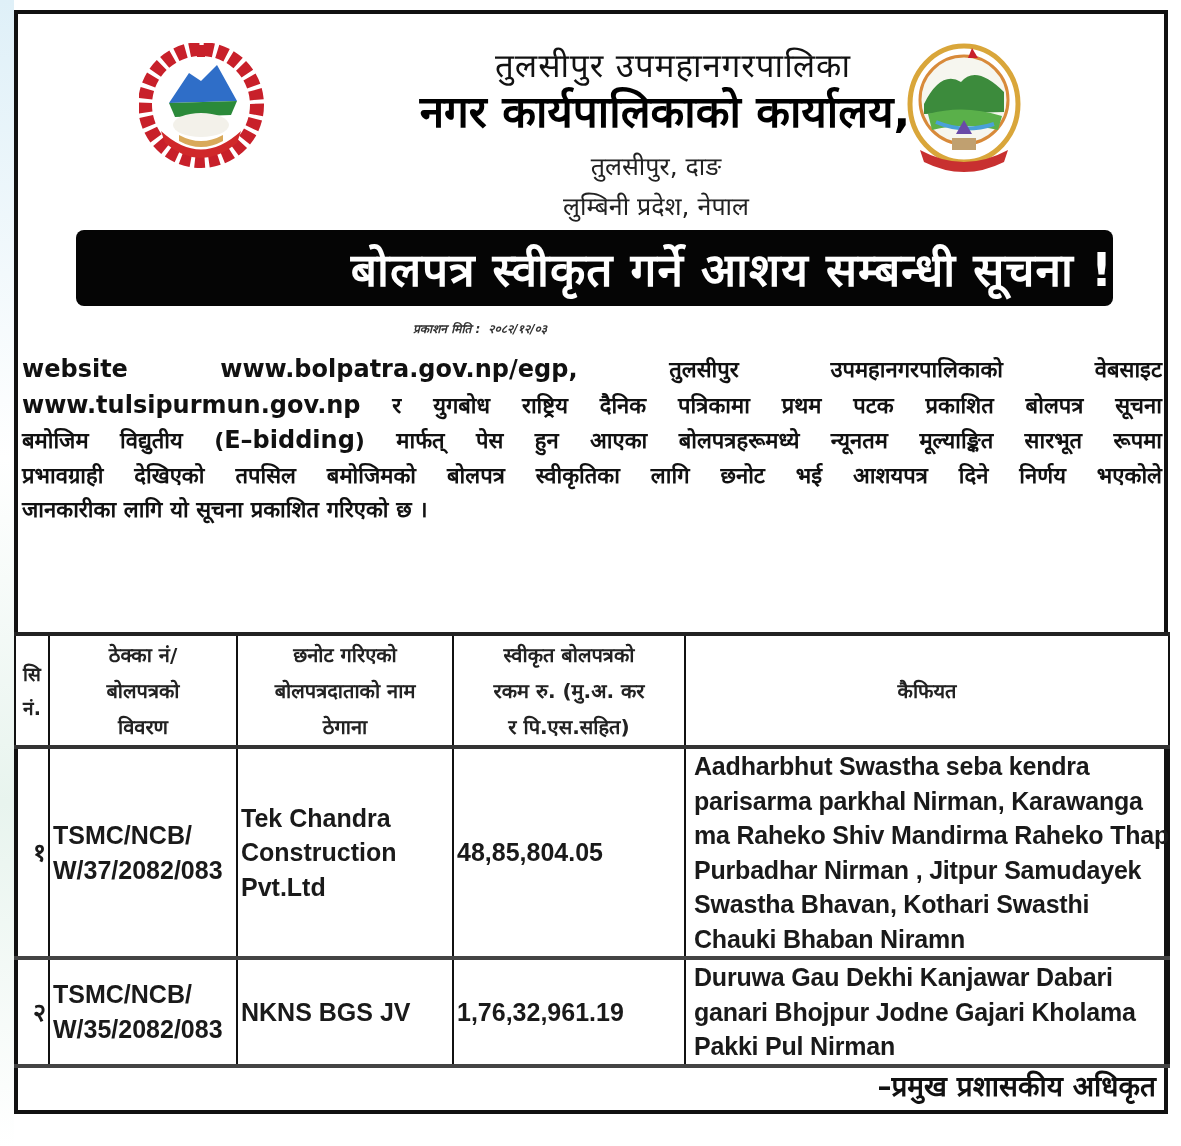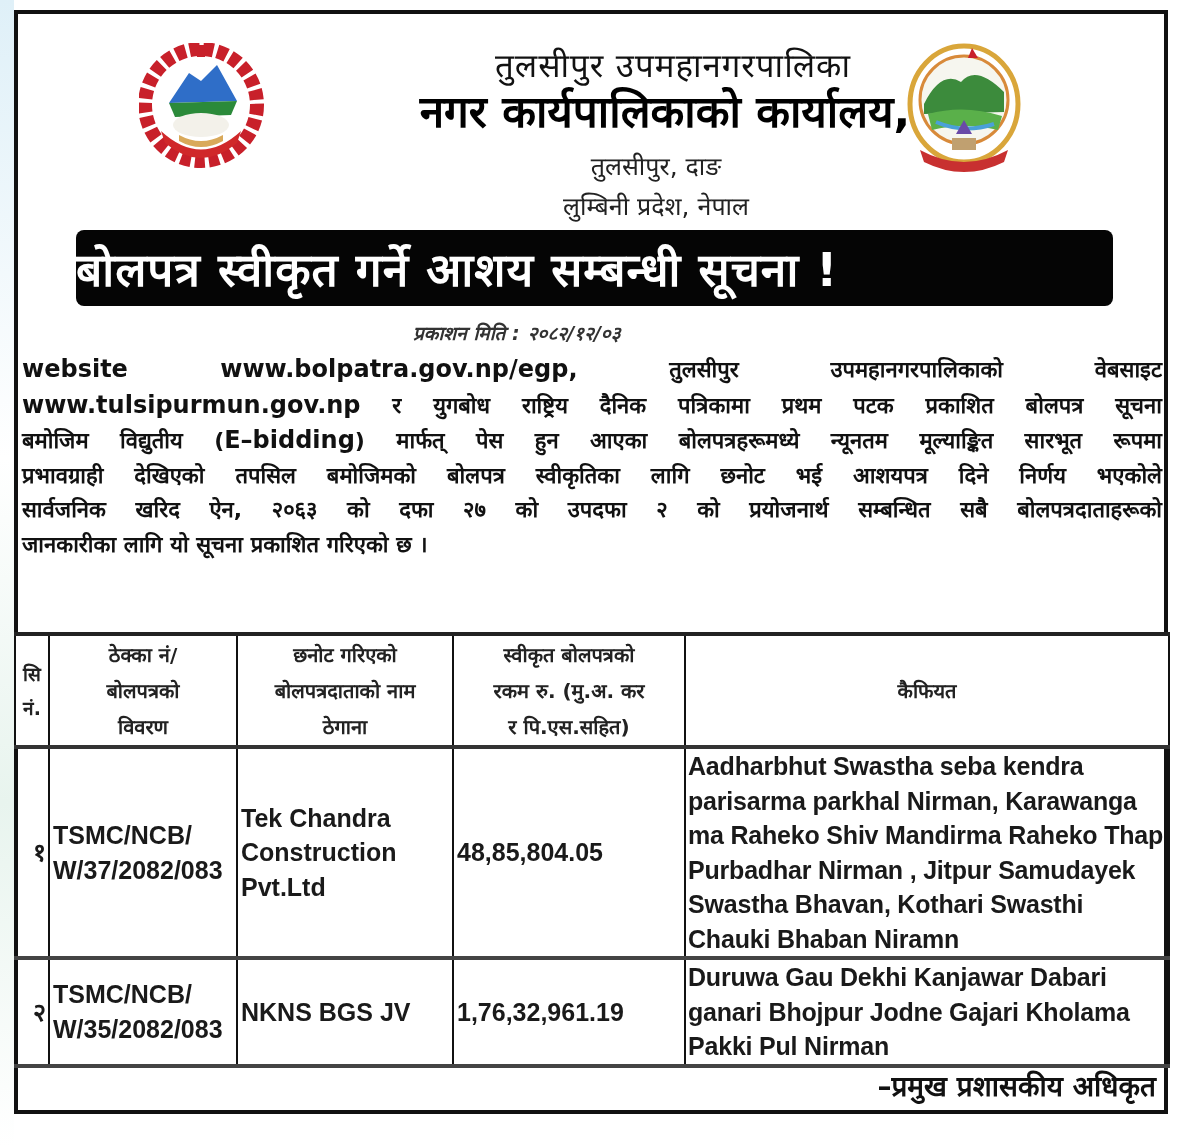--- a/index.html
+++ b/index.html
@@ -16,43 +16,43 @@
   .emblem-left { position: absolute; left: 121px; top: 13px; width: 125px; height: 125px; }
   .emblem-right { position: absolute; left: 888px; top: 12px; width: 116px; height: 140px; }
 
   .org-line { position: absolute; left: 0; width: 100%; text-align: center; white-space: nowrap; }
   .org-name { top: 12px; left: 82px; font-family: "DejaVu Sans", sans-serif; font-size: 33px; font-weight: normal; letter-spacing: 1px; color: #111; }
   .office-name { top: 50px; left: 74px; font-family: "DejaVu Sans", sans-serif; font-size: 44px; font-weight: bold; color: #000; }
   .city-line { top: 118px; left: 65px; font-size: 25px; color: #222; }
   .province-line { top: 158px; left: 65px; font-size: 25px; color: #222; }
 
   .title-bar { position: absolute; left: 58px; top: 216px; width: 1037px; height: 76px;
-    background: #050505; border-radius: 8px; color: #fff; display: flex; align-items: center; justify-content: flex-start; }
+    background: #050505; border-radius: 8px; color: #fff; display: flex; align-items: center; justify-content: flex-end; }
   .title-text { font-family: "DejaVu Sans", sans-serif; font-weight: bold; font-size: 46px; letter-spacing: 1px; white-space: nowrap; }
 
-  .pub-date { position: absolute; left: 395px; top: 306px; font-size: 19px; font-style: italic; font-weight: bold; color: #333; white-space: nowrap; }
+  .pub-date { position: absolute; left: 395px; top: 306px; font-size: 12px; font-style: italic; font-weight: bold; color: #333; white-space: nowrap; }
   .pub-date .lbl { margin-right: 8px; }
 
   .body-text { position: absolute; left: 4px; top: 338px; width: 1140px; font-family: "DejaVu Sans", sans-serif; font-size: 22px; line-height: 34.5px; color: #111; font-weight: bold; text-align: justify; }
   .body-text .line { display: block; white-space: nowrap; text-align: justify; text-align-last: justify; }
   .body-text .line.first { padding-left: 105px; }
   .body-text .line.last { text-align-last: left; }
   .latin { font-family: "Liberation Sans", sans-serif; font-weight: bold; font-size: 25px; }
   .latin-b { font-family: "DejaVu Sans", sans-serif; font-weight: bold; font-size: 24px; }
 
   table.bids { position: absolute; left: -4px; top: 618px; width: 1154px; border-collapse: collapse; table-layout: fixed; }
   table.bids th, table.bids td { border: 2px solid #111; vertical-align: middle; }
   table.bids tr.head th { border-top: 4px solid #222; border-bottom: 4px solid #333; height: 113px; font-weight: bold; font-size: 20px; line-height: 36px; text-align: center; color: #222; background: #fff; }
   table.bids th.last { background: #f7f7f7; }
   table.bids td { font-family: "Liberation Sans", sans-serif; font-weight: bold; font-size: 25px; line-height: 34.5px; color: #1a1a1a; }
   td.sn { text-align: right; padding-right: 2px; font-family: "DejaVu Sans", sans-serif; font-size: 24px; }
   td.pad { padding-left: 3px; }
   tr.row1 td { height: 211px; border-bottom: 4px solid #444; }
   tr.row2 td { height: 100px; border-bottom: 4px solid #444; }
-  td.remarks { padding-left: 2px; line-height: 34.5px; letter-spacing: -0.2px; }
+  td.remarks { padding-left: 8px; line-height: 34.5px; letter-spacing: -0.2px; }
   td.remarks span { display: block; white-space: nowrap; }
 
   .signature { position: absolute; right: 8px; top: 1052px; font-family: "DejaVu Sans", sans-serif; font-size: 28px; font-weight: bold; color: #111; white-space: nowrap; }
 
   .source { position: absolute; right: 14px; top: 1156px; font-family: "Liberation Sans", sans-serif; font-style: italic; font-size: 15px; color: #c2410c; }
 </style>
 </head>
 <body>
 
 <div class="watermark-left"></div>
@@ -94,21 +94,20 @@
 
   <div class="pub-date">
     <span class="lbl">प्रकाशन मिति :</span><span>२०८२/१२/०३</span>
   </div>
 
   <div class="body-text">
     <span class="line"><span class="latin-b">website www.bolpatra.gov.np/egp,</span><span> तुलसीपुर उपमहानगरपालिकाको वेबसाइट</span></span>
     <span class="line"><span class="latin-b">www.tulsipurmun.gov.np</span><span> र युगबोध राष्ट्रिय दैनिक पत्रिकामा प्रथम पटक प्रकाशित बोलपत्र सूचना</span></span>
     <span class="line"><span>बमोजिम विद्युतीय (</span><span class="latin-b">E–bidding</span><span>) मार्फत् पेस हुन आएका बोलपत्रहरूमध्ये न्यूनतम मूल्याङ्कित सारभूत रूपमा</span></span>
     <span class="line">प्रभावग्राही देखिएको तपसिल बमोजिमको बोलपत्र स्वीकृतिका लागि छनोट भई आशयपत्र दिने निर्णय भएकोले</span>
-    <span class="line">सार्वजनिक खरिद ऐन, २०६३ को दफा २७ को उपदफा २ को प्रयोजनार्थ सम्बन्धित सबै बोलपत्रदाताहरूको</span>
     <span class="line last">जानकारीका लागि यो सूचना प्रकाशित गरिएको छ ।</span>
   </div>
 
   <table class="bids">
     <colgroup>
       <col style="width:34px">
       <col style="width:188px">
       <col style="width:216px">
       <col style="width:232px">
       <col style="width:484px">

